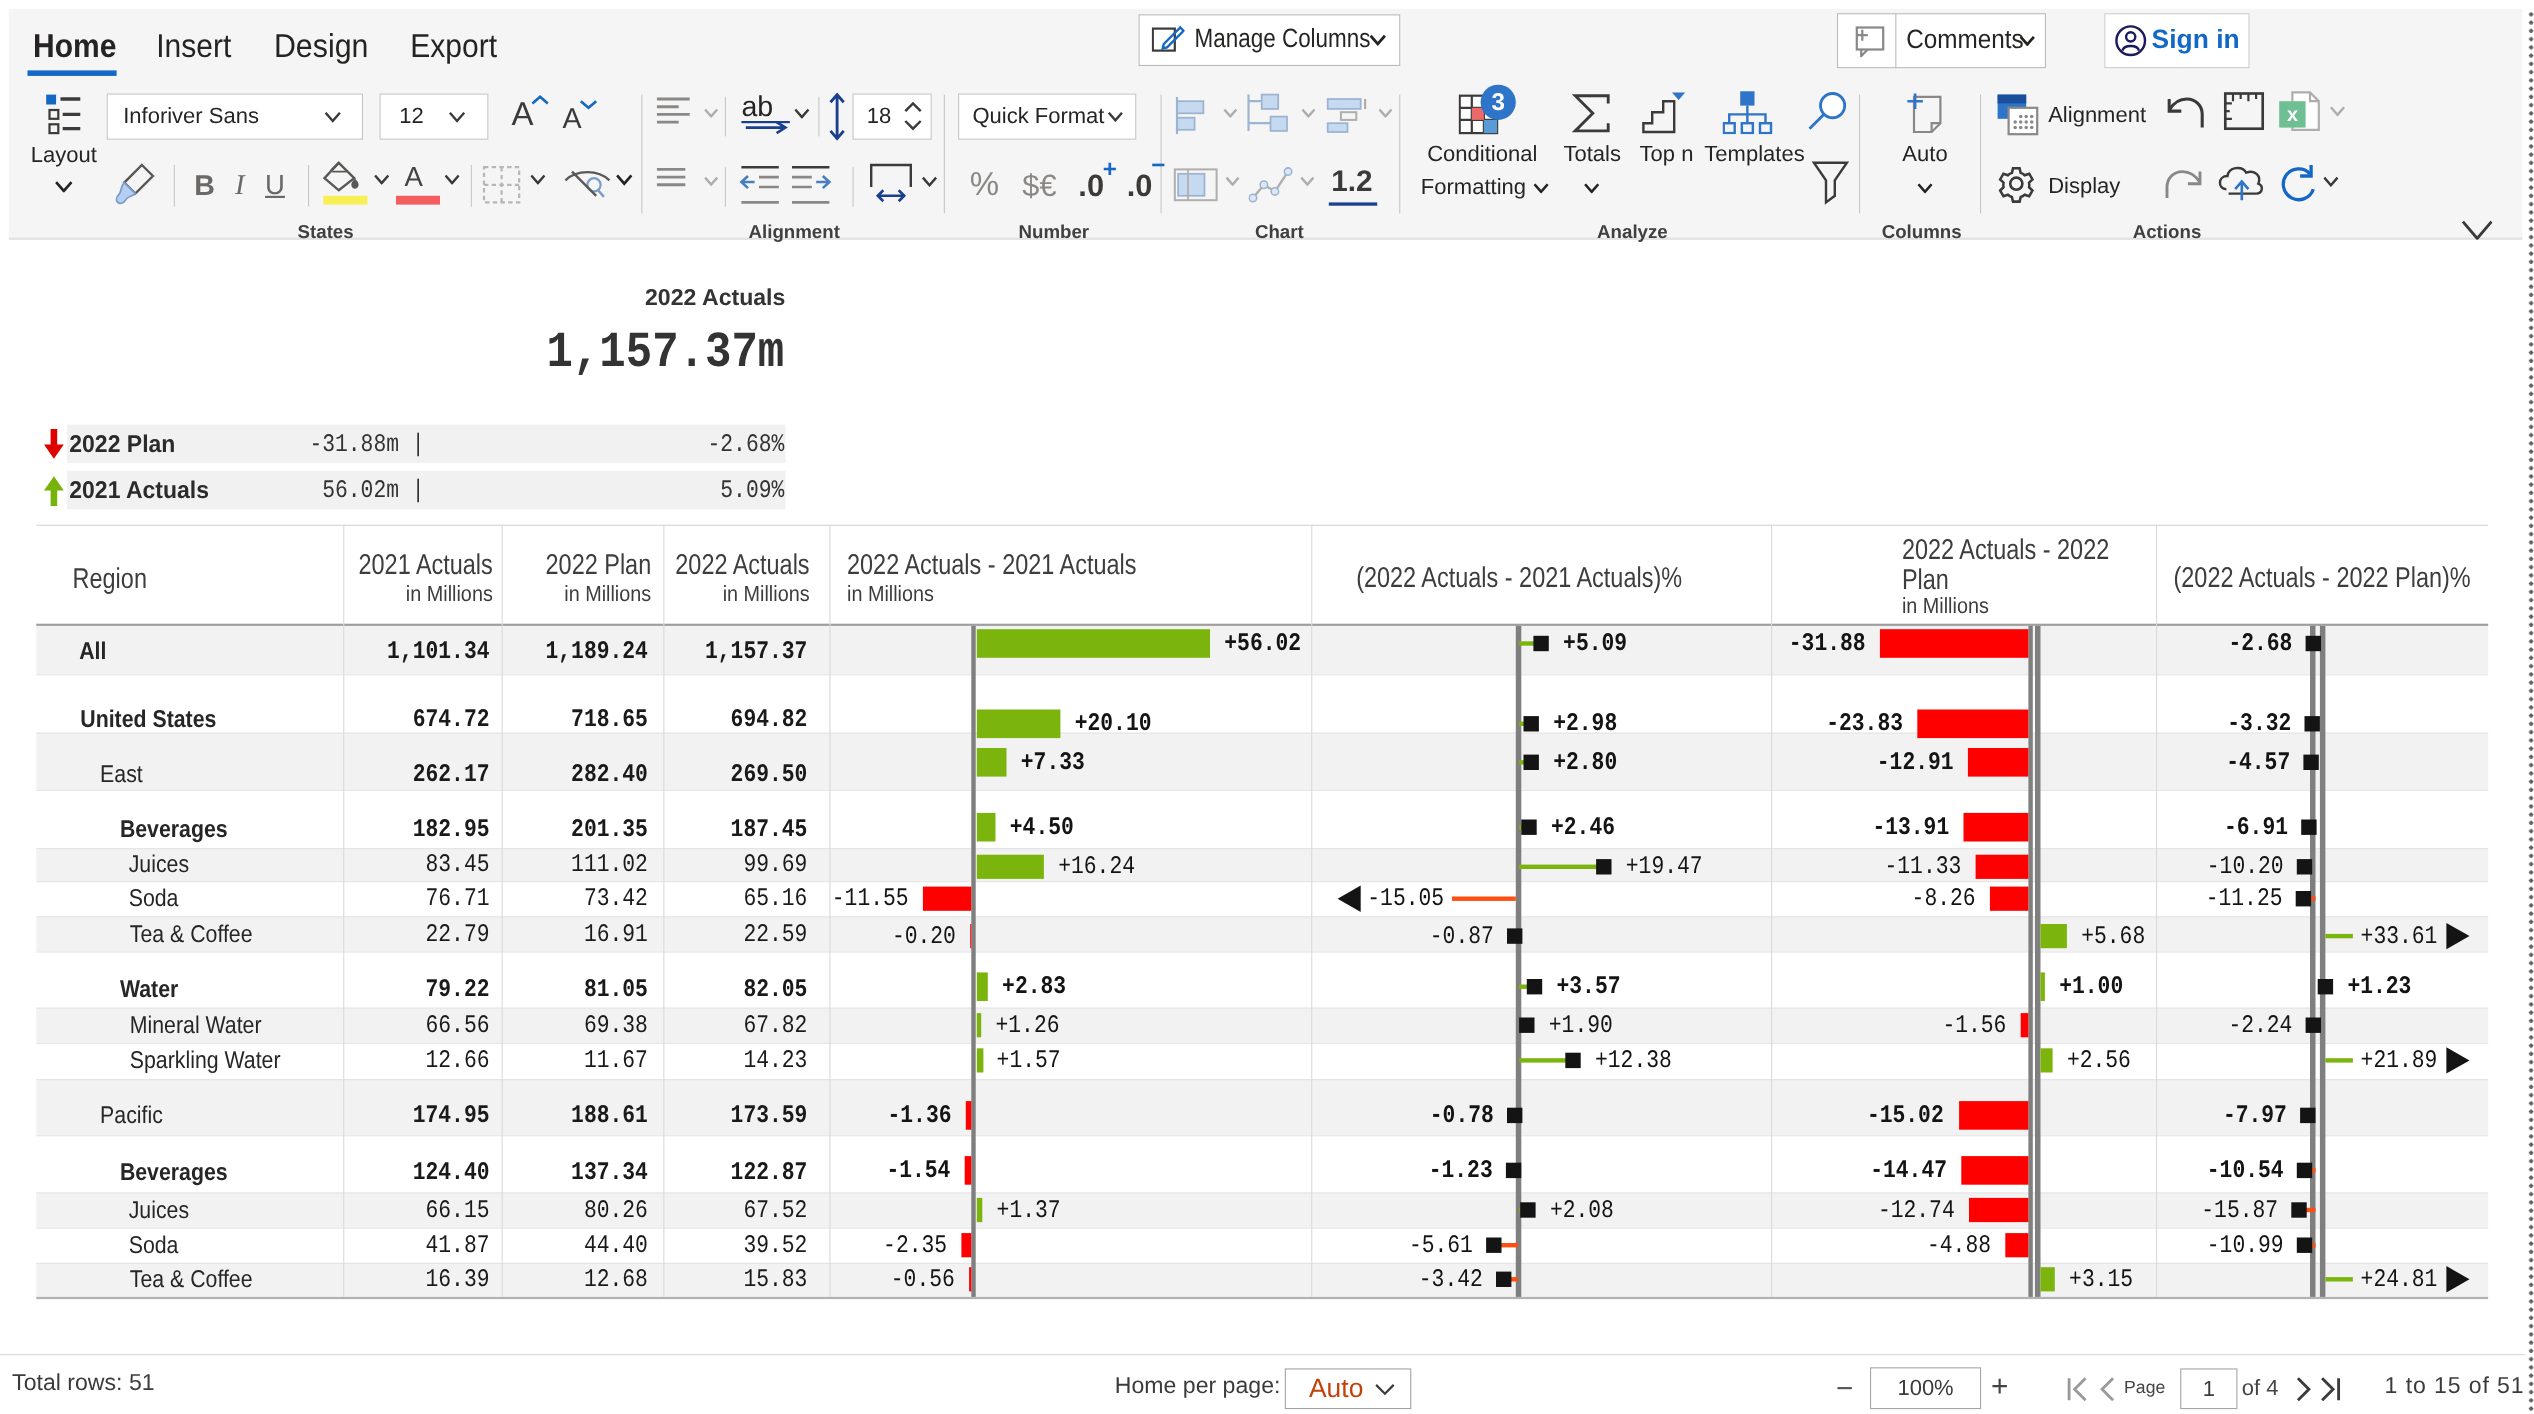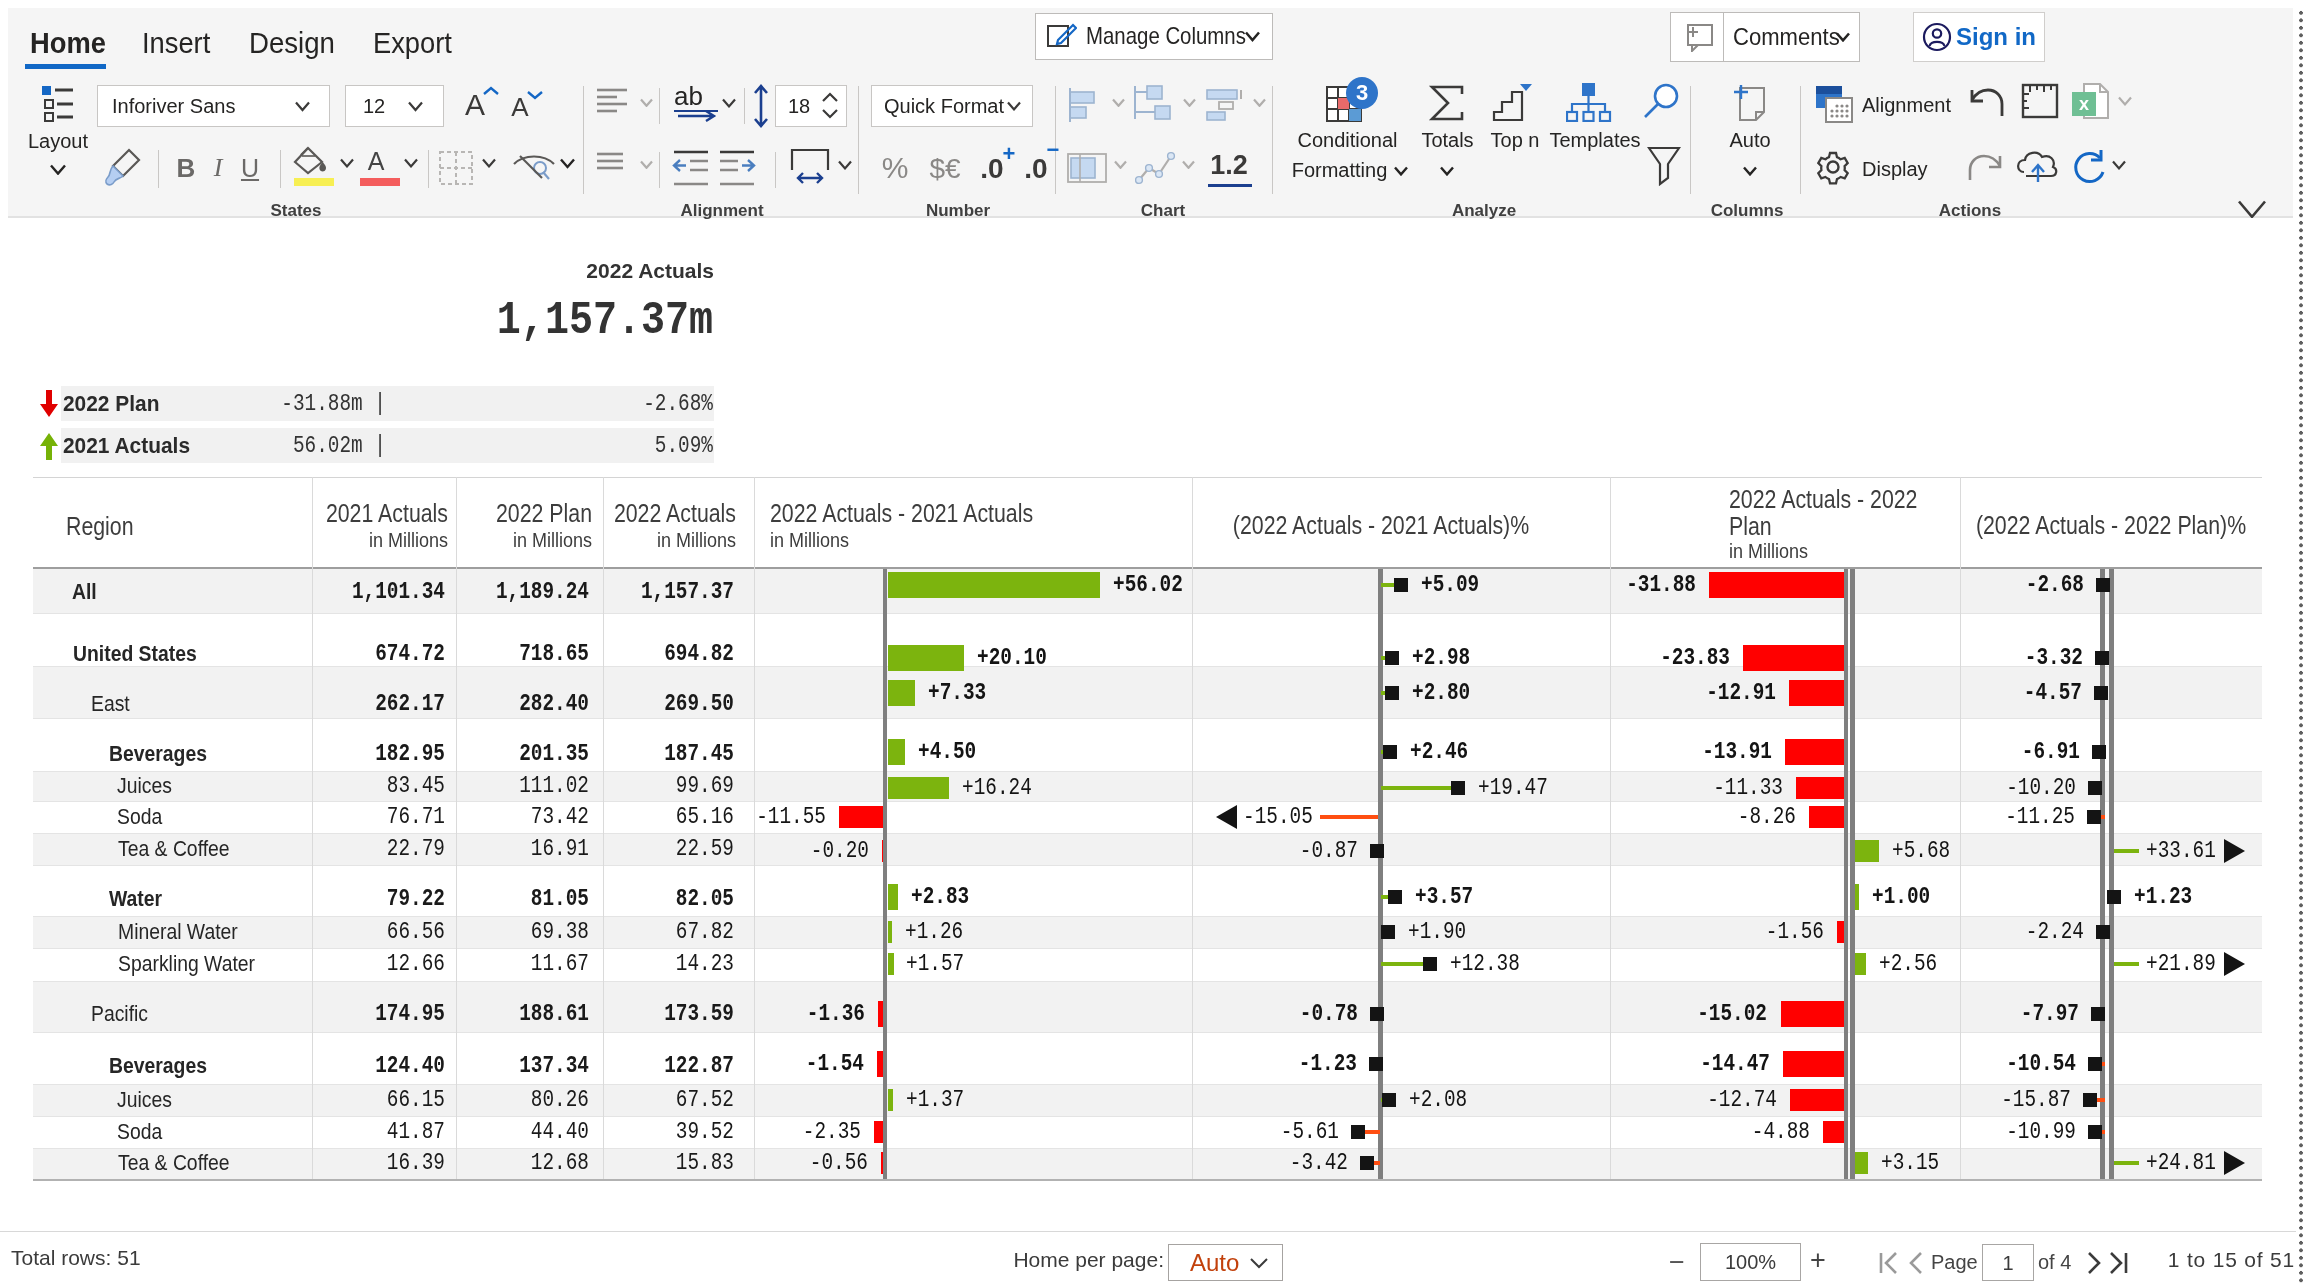--- a/index.html
+++ b/index.html
@@ -632,21 +632,21 @@
 <div class="a" style="left:1700px;top:1243px;width:101px;height:38px;background:#fff;border:1px solid #a8a6a4;"></div>
 <div class="a" style="left:1700px;top:1248px;width:101px;height:28px;display:flex;align-items:center;justify-content:center;font-family:'Liberation Sans',sans-serif;font-size:20px;font-weight:400;color:#3b3b3b;white-space:pre;">100%</div>
 <div class="a" style="left:1800px;top:1244px;width:36px;height:32px;display:flex;align-items:center;justify-content:center;font-family:'Liberation Sans',sans-serif;font-size:27px;font-weight:400;color:#444;white-space:pre;">+</div>
 <svg class="a" style="left:1878px;top:1250px;" width="24" height="26" viewBox="0 0 24 26">
     <path d="M3 3 V23" stroke="#9a9a9a" stroke-width="2.6"></path>
     <path d="M18 3 L8 13 L18 23" fill="none" stroke="#9a9a9a" stroke-width="2.6"></path>
   </svg>
 <svg class="a" style="left:1906px;top:1250px;" width="20" height="26" viewBox="0 0 20 26">
     <path d="M15 3 L5 13 L15 23" fill="none" stroke="#9a9a9a" stroke-width="2.6"></path>
   </svg>
-<div class="a" style="left:1931px;top:1248px;width:60px;height:28px;display:flex;align-items:center;justify-content:flex-start;font-family:'Liberation Sans',sans-serif;font-size:20px;font-weight:400;color:#444;white-space:pre;">Page</div>
+<div class="a" style="left:1931px;top:1248px;width:60px;height:28px;display:flex;align-items:center;justify-content:flex-start;font-family:'Liberation Sans',sans-serif;font-size:16px;font-weight:400;color:#444;white-space:pre;">Page</div>
 <div class="a" style="left:1982px;top:1244px;width:52px;height:37px;background:#fff;border:1px solid #a8a6a4;"></div>
 <div class="a" style="left:1982px;top:1249px;width:52px;height:28px;display:flex;align-items:center;justify-content:center;font-family:'Liberation Sans',sans-serif;font-size:20px;font-weight:400;color:#3b3b3b;white-space:pre;">1</div>
 <div class="a" style="left:2038px;top:1248px;width:50px;height:28px;display:flex;align-items:center;justify-content:flex-start;font-family:'Liberation Sans',sans-serif;font-size:20px;font-weight:400;color:#444;white-space:pre;">of 4</div>
 <svg class="a" style="left:2084px;top:1250px;" width="20" height="26" viewBox="0 0 20 26">
     <path d="M5 3 L15 13 L5 23" fill="none" stroke="#3b3b3b" stroke-width="2.6"></path>
   </svg>
 <svg class="a" style="left:2106px;top:1250px;" width="24" height="26" viewBox="0 0 24 26">
     <path d="M5 3 L15 13 L5 23" fill="none" stroke="#3b3b3b" stroke-width="2.6"></path>
     <path d="M20 3 V23" stroke="#3b3b3b" stroke-width="2.6"></path>
   </svg>

